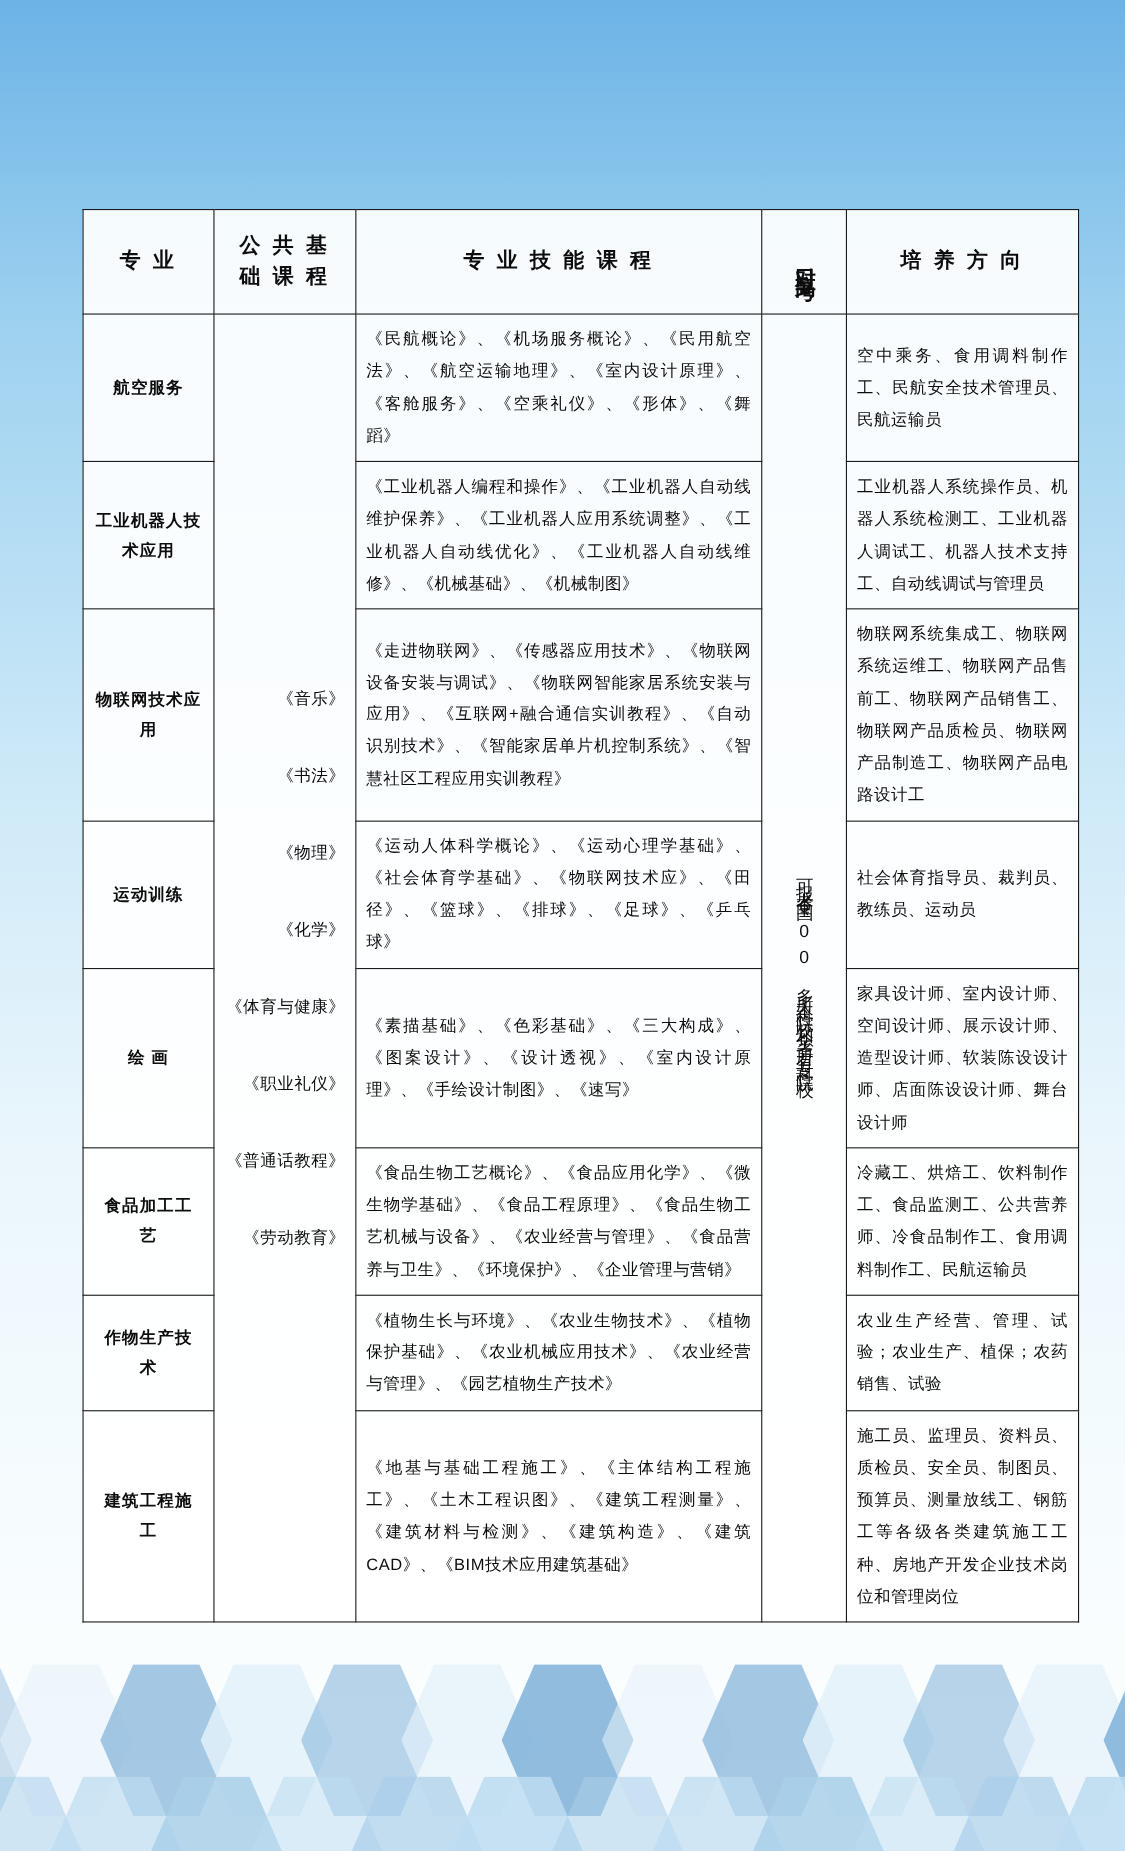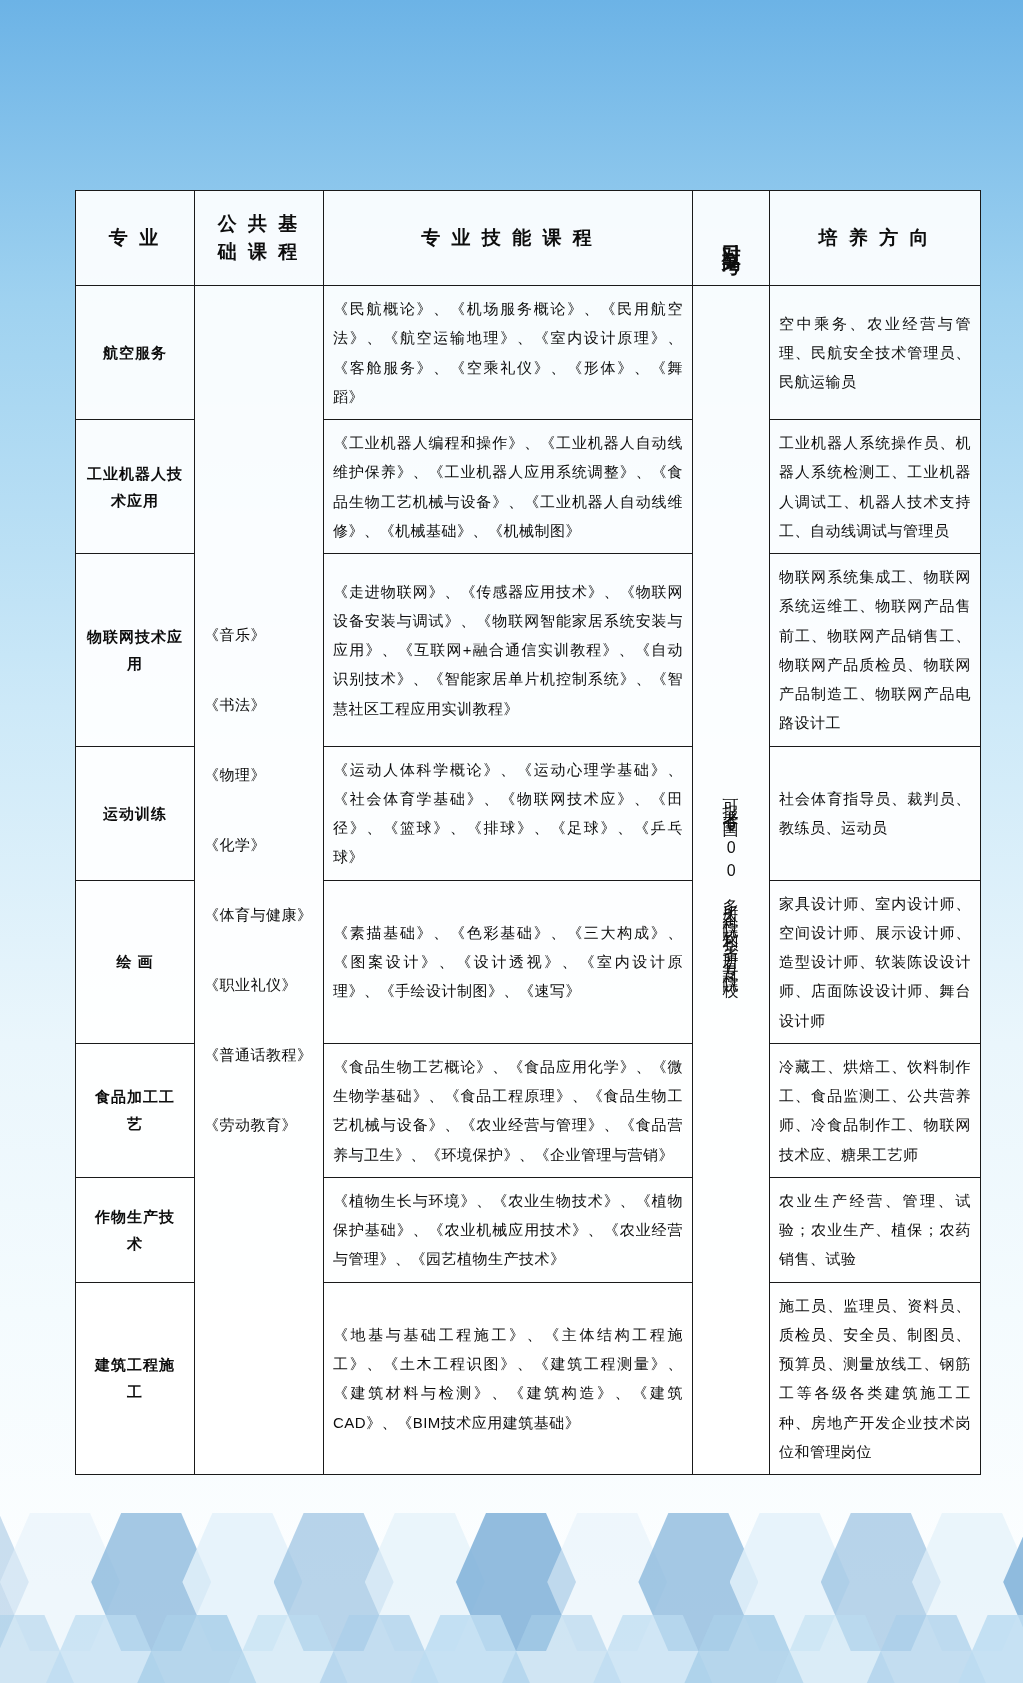--- a/index.html
+++ b/index.html
@@ -66,25 +66,24 @@
 
   td.major {
     text-align: center;
     font-size: 15px;
     font-weight: bold;
     letter-spacing: 1px;
     line-height: 1.8;
     margin-left: 40px;
   }
   td.public {
-    text-align: left;
+    text-align: right;
     font-size: 15px;
     line-height: 1;
     padding: 0;
-    font-family: Liberation Serif, serif;
   }
   td.public .pub-list {
     display: flex;
     flex-direction: column;
     justify-content: space-around;
     height: 100%;
     min-height: 560px;
   }
   td.public .pub-item {
     padding: 14px 0;
@@ -191,26 +190,26 @@
             <div class="pub-item">《体育与健康》</div>
             <div class="pub-item">《职业礼仪》</div>
             <div class="pub-item">《普通话教程》</div>
             <div class="pub-item">《劳动教育》</div>
           </div>
         </td>
         <td class="skill">《民航概论》、《机场服务概论》、《民用航空法》、《航空运输地理》、《室内设计原理》、《客舱服务》、《空乘礼仪》、《形体》、《舞蹈》</td>
         <td class="exam" rowspan="8">
           <div class="vtext">可报考全国600多所本科院校和全省所有专科院校</div>
         </td>
-        <td class="dir">空中乘务、农业经营与管理、民航安全技术管理员、民航运输员</td>
+        <td class="dir">空中乘务、食用调料制作工、民航安全技术管理员、民航运输员</td>
       </tr>
 
       <tr>
         <td class="major">工业机器人技术应用</td>
-        <td class="skill">《工业机器人编程和操作》、《工业机器人自动线维护保养》、《工业机器人应用系统调整》、《食品生物工艺机械与设备》、《工业机器人自动线维修》、《机械基础》、《机械制图》</td>
+        <td class="skill">《工业机器人编程和操作》、《工业机器人自动线维护保养》、《工业机器人应用系统调整》、《工业机器人自动线优化》、《工业机器人自动线维修》、《机械基础》、《机械制图》</td>
         <td class="dir">工业机器人系统操作员、机器人系统检测工、工业机器人调试工、机器人技术支持工、自动线调试与管理员</td>
       </tr>
 
       <tr>
         <td class="major">物联网技术应 用</td>
         <td class="skill">《走进物联网》、《传感器应用技术》、《物联网设备安装与调试》、《物联网智能家居系统安装与应用》、《互联网+融合通信实训教程》、《自动识别技术》、《智能家居单片机控制系统》、《智慧社区工程应用实训教程》</td>
         <td class="dir">物联网系统集成工、物联网系统运维工、物联网产品售前工、物联网产品销售工、物联网产品质检员、物联网产品制造工、物联网产品电路设计工</td>
       </tr>
 
       <tr>
@@ -221,21 +220,21 @@
 
       <tr>
         <td class="major">绘 画</td>
         <td class="skill">《素描基础》、《色彩基础》、《三大构成》、《图案设计》、《设计透视》、《室内设计原理》、《手绘设计制图》、《速写》</td>
         <td class="dir">家具设计师、室内设计师、空间设计师、展示设计师、造型设计师、软装陈设设计师、店面陈设设计师、舞台设计师</td>
       </tr>
 
       <tr>
         <td class="major">食品加工工 艺</td>
         <td class="skill">《食品生物工艺概论》、《食品应用化学》、《微生物学基础》、《食品工程原理》、《食品生物工艺机械与设备》、《农业经营与管理》、《食品营养与卫生》、《环境保护》、《企业管理与营销》</td>
-        <td class="dir">冷藏工、烘焙工、饮料制作工、食品监测工、公共营养师、冷食品制作工、物联网技术应、糖果工艺师</td>
+        <td class="dir">冷藏工、烘焙工、饮料制作工、食品监测工、公共营养师、冷食品制作工、食用调料制作工、民航运输员</td>
       </tr>
 
       <tr>
         <td class="major">作物生产技 术</td>
         <td class="skill">《植物生长与环境》、《农业生物技术》、《植物保护基础》、《农业机械应用技术》、《农业经营与管理》、《园艺植物生产技术》</td>
         <td class="dir">农业生产经营、管理、试验；农业生产、植保；农药销售、试验</td>
       </tr>
 
       <tr>
         <td class="major">建筑工程施 工</td>

